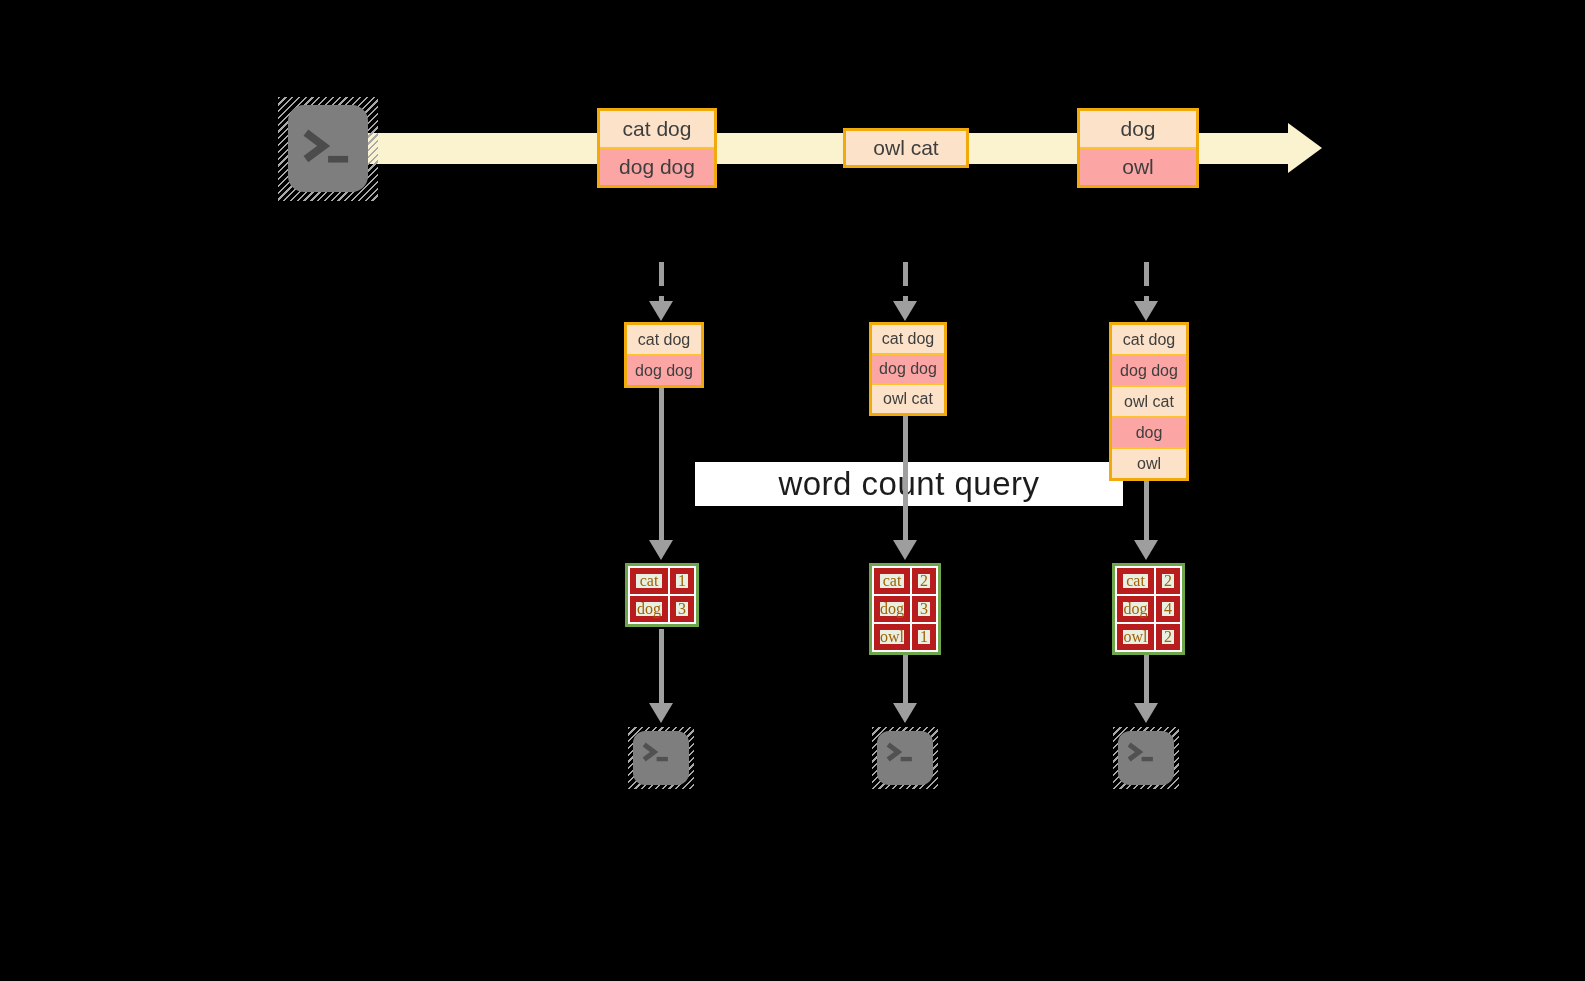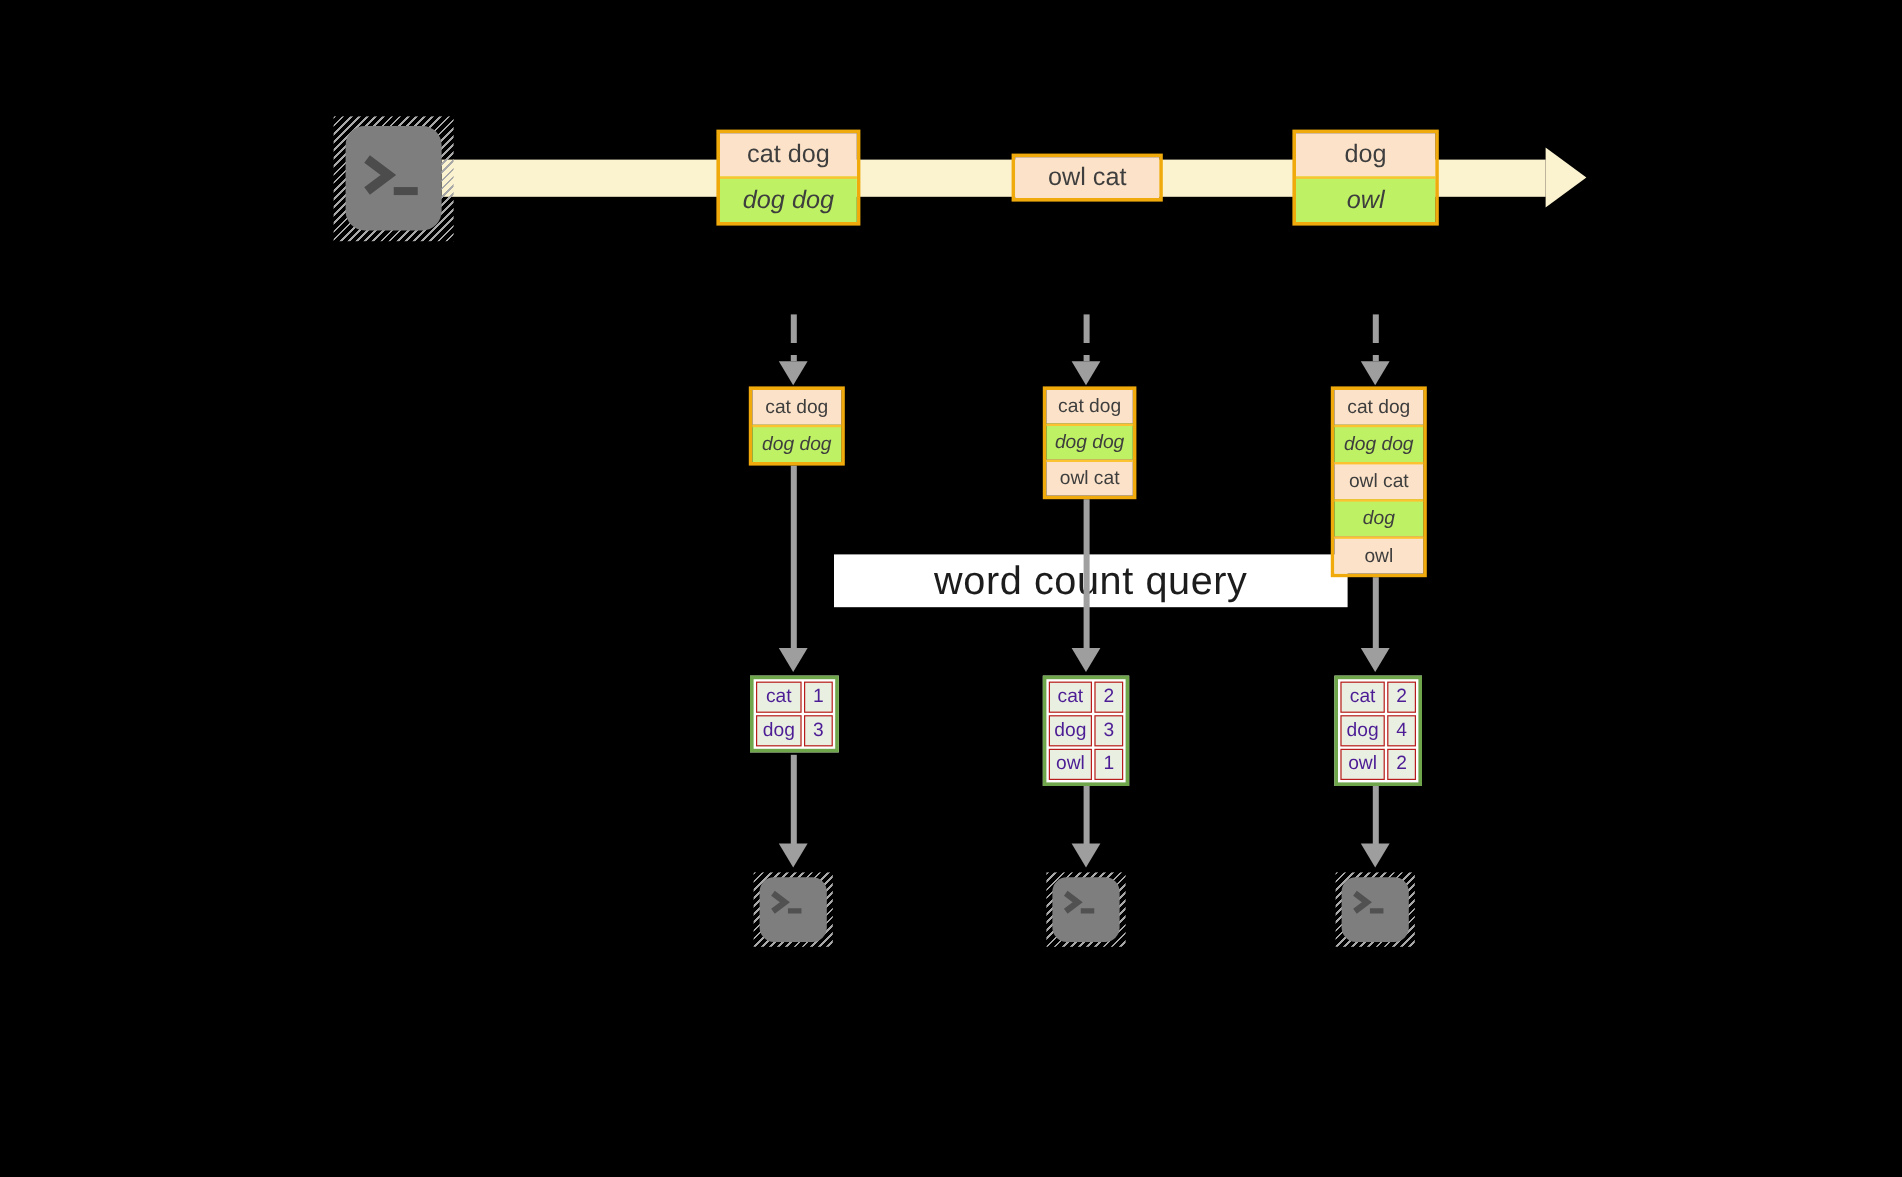--- a/index.html
+++ b/index.html
@@ -10,40 +10,40 @@
   
   .band{position:absolute;background:#FBF2CF;z-index:2;}
   .band-head{position:absolute;width:0;height:0;z-index:2;
     border-top:25px solid transparent;border-bottom:25px solid transparent;
     border-left:34px solid #FBF2CF;}
   
   .obox{position:absolute;border:3px solid #F0AA0C;display:flex;flex-direction:column;z-index:3;}
   .orow{display:flex;align-items:center;justify-content:center;color:#3E3E3E;}
   .orow + .orow{border-top:2px solid #FCC230;}
   .fill-a{background:#FBE2C8;}
-  .fill-b{background:#bef264;font-style:italic;}
+  .fill-b{background:#fca5a5;}
   .ev .orow{height:36px;font-size:21px;}
   .ev1 .orow{height:34px;font-size:21px;}
   .st29 .orow{height:29px;font-size:16px;}
   .st28 .orow{height:28px;font-size:16px;}
   
   .vline{position:absolute;width:5px;background:#A0A0A0;z-index:2;}
   .vdash{position:absolute;width:5px;z-index:2;
     background:repeating-linear-gradient(180deg,#9E9E9E 0 24px,transparent 24px 34px);}
   .ahead{position:absolute;width:0;height:0;z-index:2;
     border-left:12px solid transparent;border-right:12px solid transparent;
     border-top:20px solid #9E9E9E;}
   
   .banner{position:absolute;background:#FFFFFF;z-index:1;display:flex;align-items:center;
     justify-content:center;font-size:33px;font-weight:300;color:#1C1C1C;letter-spacing:0.5px;}
   
   .gtable{position:absolute;background:#FFFFFF;border:3px solid #6FA64C;padding:2px;
     display:grid;grid-template-columns:1fr 24px;gap:2px;z-index:3;box-sizing:border-box;}
-  .gcell{background:#E9EFE1;border:1px solid #b91c1c;box-sizing:border-box;height:26px;
-    display:flex;align-items:center;justify-content:center;font-size:16px;color:#4c1d95;}
+  .gcell{background:#E9EFE1;border:6px solid #b91c1c;box-sizing:border-box;height:26px;
+    display:flex;align-items:center;justify-content:center;font-size:16px;color:#a16207;font-family:Liberation Serif, serif;}
   
   .hatch{position:absolute;z-index:3;
     background:repeating-linear-gradient(135deg,#A8A8A8 0 1.6px,transparent 1.6px 4.8px);}
   .term-inner{position:absolute;background:#7E7E7E;z-index:4;}
   .term-inner svg{position:absolute;}
 </style>
 </head>
 <body>
 
 <div id="canvas">

